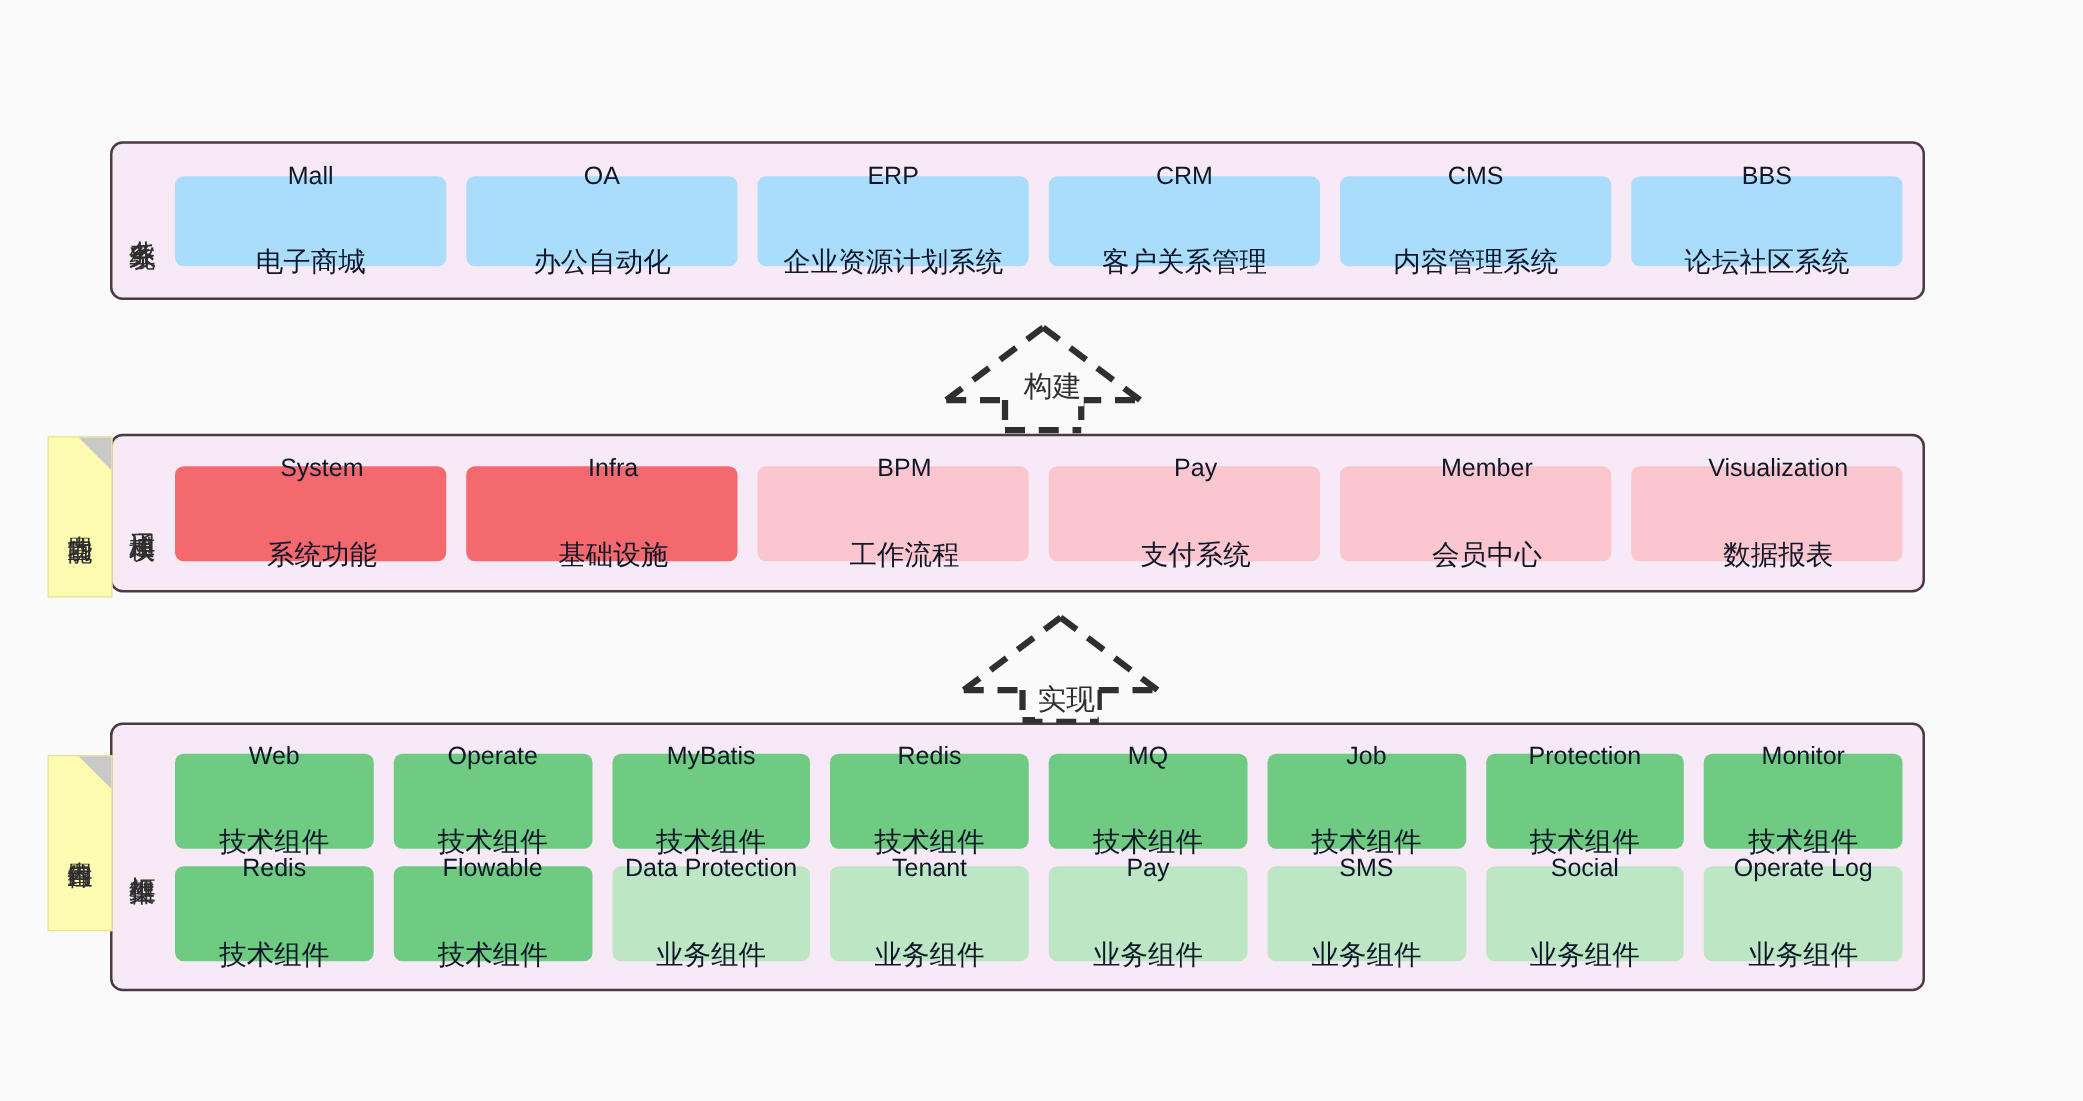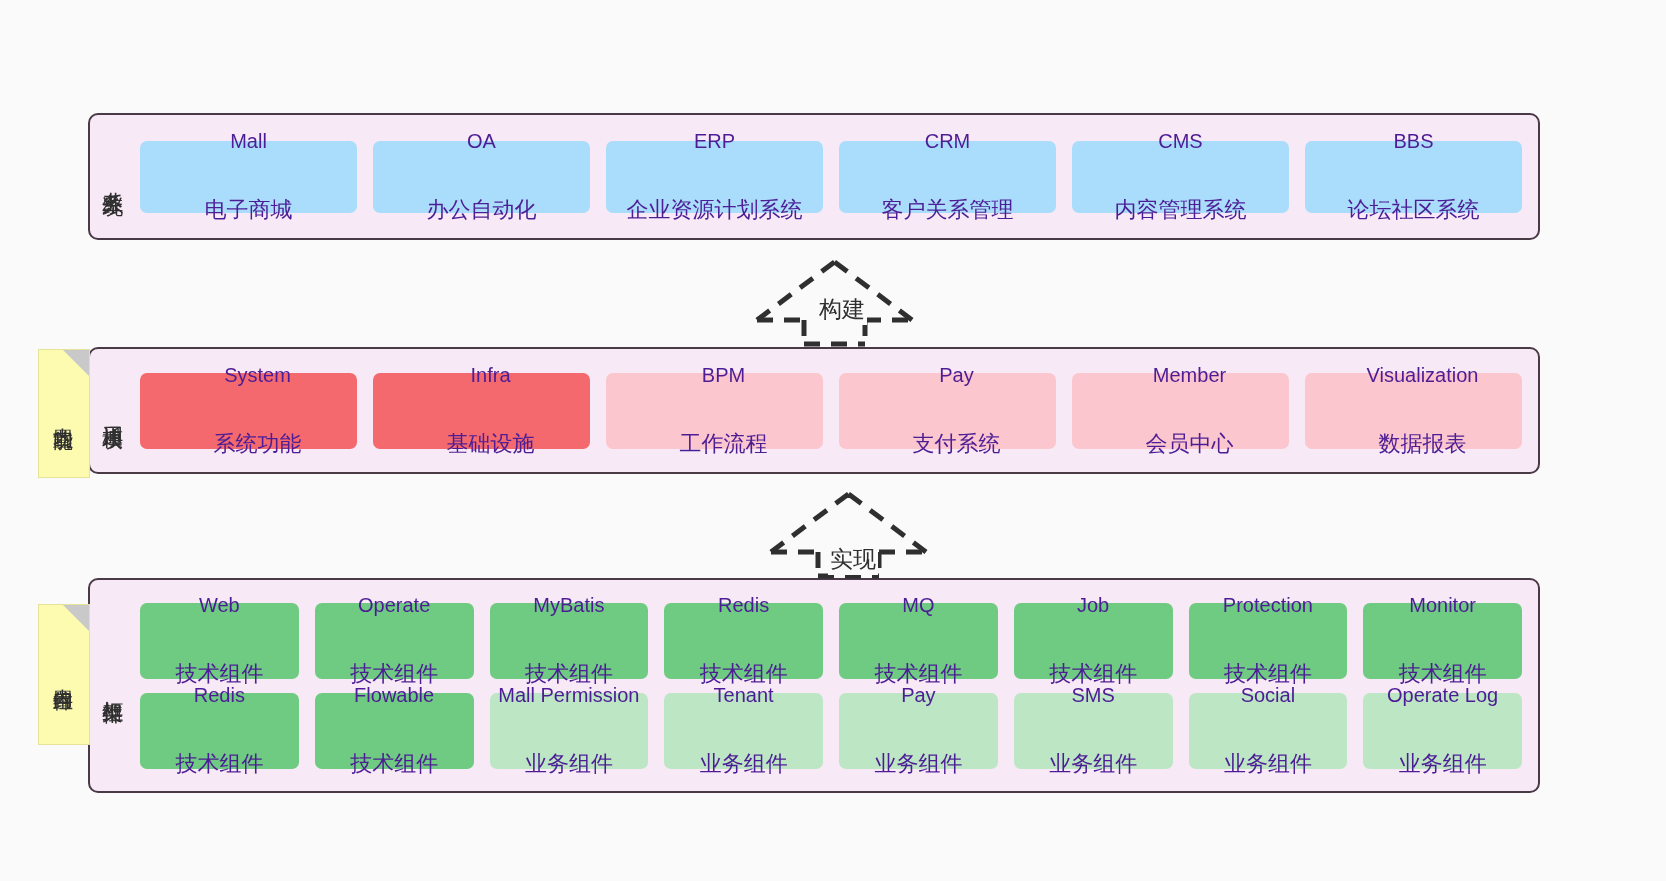--- a/index.html
+++ b/index.html
@@ -67,21 +67,21 @@
 
   .cell {
     flex: 1 1 0;
     box-sizing: border-box;
     border-radius: 7px;
     display: flex;
     flex-direction: column;
     align-items: center;
     justify-content: center;
     text-align: center;
-    color: #4c1d95;
+    color: #0f172a;
     padding: 4px 6px;
     line-height: 1.22;
     gap: 44px;
   }
   .cell .t1 { font-size: 20px; }
   .cell .t2 { font-size: 22px; }
 
   
   .c-blue       { background: #aaddfb; }
   .c-red        { background: #f4696e; }
@@ -269,21 +269,21 @@
       <div class="row">
         <div class="cell c-green">
           <span class="t1">Redis</span>
           <span class="t2">技术组件</span>
         </div>
         <div class="cell c-green">
           <span class="t1">Flowable</span>
           <span class="t2">技术组件</span>
         </div>
         <div class="cell c-greenlight">
-          <span class="t1">Mall Permission</span>
+          <span class="t1">Data Protection</span>
           <span class="t2">业务组件</span>
         </div>
         <div class="cell c-greenlight">
           <span class="t1">Tenant</span>
           <span class="t2">业务组件</span>
         </div>
         <div class="cell c-greenlight">
           <span class="t1">Pay</span>
           <span class="t2">业务组件</span>
         </div>

